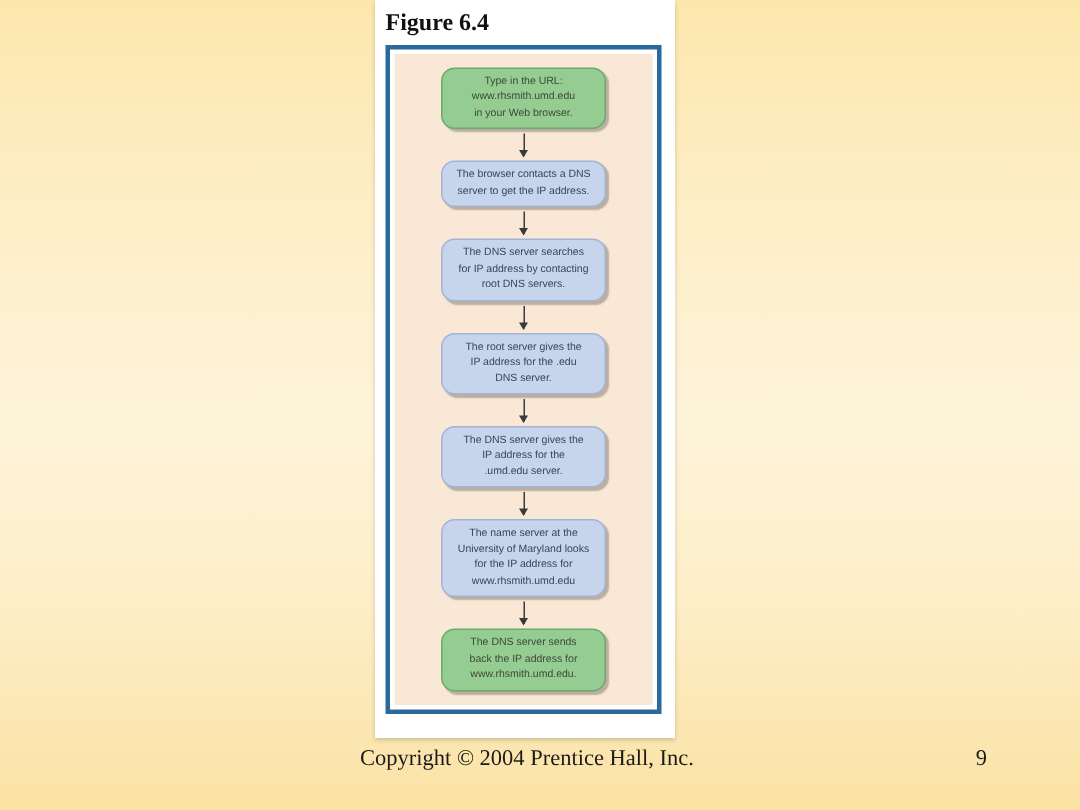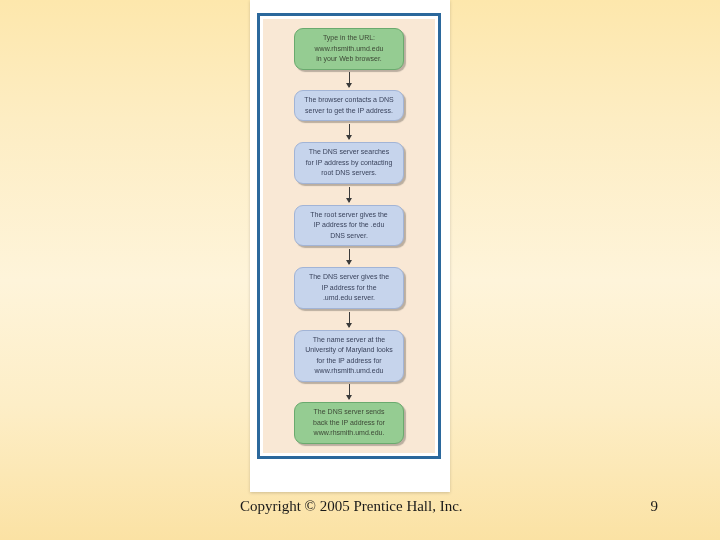--- a/index.html
+++ b/index.html
@@ -99,20 +99,21 @@
     position: absolute;
     top: 498px; right: 62px;
     font-size: 15px;
     color: #1a1a1a;
   }
 </style>
 </head>
 <body>
 
 <div class="panel">
+  <div class="fig-title">Figure 6.4</div>
 
   <div class="figure-box">
     <div class="flow">
 
       <div class="node green">
         <span class="node-text">Type in the URL:
 www.rhsmith.umd.edu
 in your Web browser.</span>
       </div>
       <div class="arrow"></div>
@@ -155,14 +156,14 @@
       <div class="node green">
         <span class="node-text">The DNS server sends
 back the IP address for
 www.rhsmith.umd.edu.</span>
       </div>
 
     </div>
   </div>
 </div>
 
-<div class="footer-copyright">Copyright © 2005 Prentice Hall, Inc.</div>
+<div class="footer-copyright">Copyright © 2004 Prentice Hall, Inc.</div>
 <div class="footer-page">9</div>
 
 </body></html>

